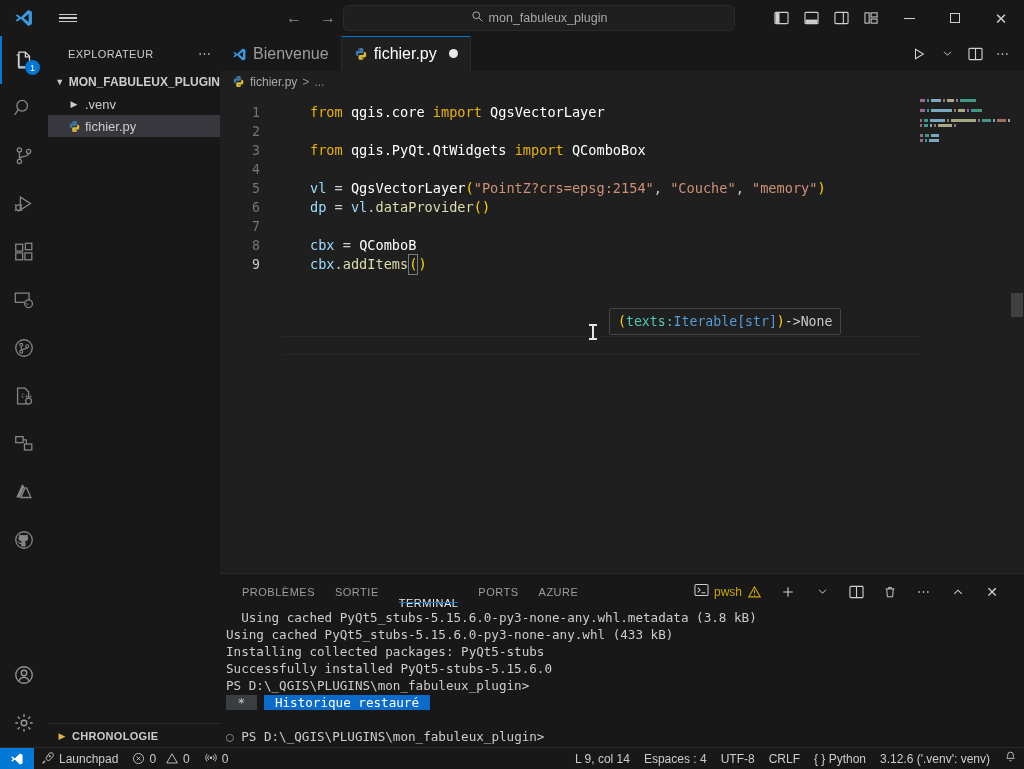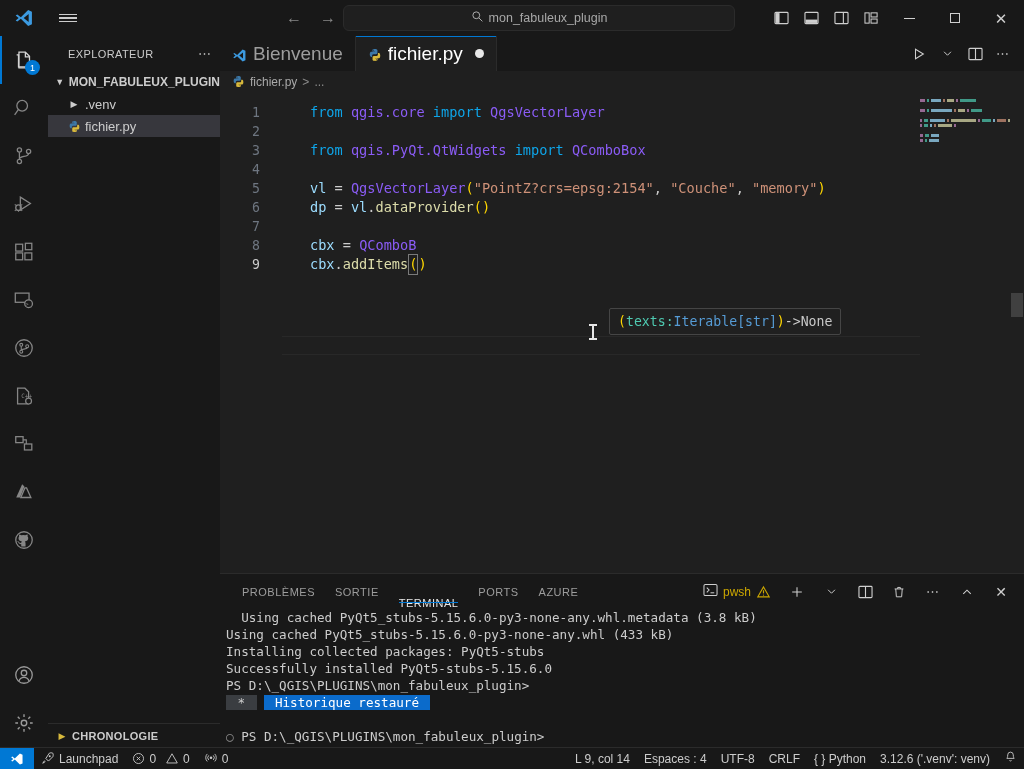--- a/index.html
+++ b/index.html
@@ -84,21 +84,21 @@
     gap: 4px; padding-left: 8px; flex: 0 0 24px;
   }
   .sb-footer .ftxt { font-size: 11px; font-weight: bold; color: #cccccc; letter-spacing: .3px; }
 
   
   .editorcol { flex: 1 1 auto; display: flex; flex-direction: column; min-width: 0; min-height: 0; background: #1f1f1f; }
 
   .tabsrow { height: 35px; background: #181818; display: flex; align-items: stretch; flex: 0 0 35px; position: relative; }
   .tab {
     display: flex; align-items: center; gap: 6px; padding: 0 12px;
-    font-size: 19px; color: #9d9d9d; background: #181818; border-right: 1px solid #2b2b2b;
+    font-size: 16px; color: #9d9d9d; background: #181818; border-right: 1px solid #2b2b2b;
     position: relative;
   }
   .tab.active { background: #1f1f1f; color: #ffffff; }
   .tab.active::before {
     content: ""; position: absolute; left: 0; right: 0; top: 0; height: 1px; background: #0078d4;
   }
   .tab .dirty { width: 9px; height: 9px; border-radius: 50%; background: #e8e8e8; margin-left: 6px; }
   .tabs-actions { margin-left: auto; display: flex; align-items: center; gap: 2px; padding-right: 8px; }
   .tact { width: 26px; height: 35px; display: flex; align-items: center; justify-content: center; }
 
@@ -114,22 +114,22 @@
     font-family: "DejaVu Sans Mono", monospace; font-size: 13.6px; line-height: 19px;
     padding-top: 10px;
   }
   .cline { height: 19px; display: flex; align-items: center; white-space: pre; }
   .lnum {
     width: 40px; text-align: right; padding-right: 22px; color: #6e7681;
     font-family: "DejaVu Sans Mono", monospace; font-size: 13.2px; flex: 0 0 62px;
   }
   .lnum.cur { color: #cccccc; }
   .ctext { padding-left: 28px; }
-  .k-kw    { color: #0ea5e9; }    
-  .k-mod   { color: #8b5cf6; }    
+  .k-kw    { color: #eab308; }    
+  .k-mod   { color: #ffffff; }    
   .k-plain { color: #cccccc; }
   .k-var   { color: #9cdcfe; }
   .k-fn    { color: #dcdcaa; }
   .k-str   { color: #ce9178; }
   .k-paren { color: #ffd700; }
   .k-op    { color: #cccccc; }
   .line-hl { position: absolute; left: 62px; right: 104px; height: 19px; border-top: 1px solid #282828; border-bottom: 1px solid #282828; }
   .cursor-box { display: inline-block; border: 1px solid #7a7a7a; padding: 0 0px; }
 
   
@@ -160,21 +160,21 @@
   .mm-seg { height: 3px; }
   .scroll-deco { position: absolute; right: 0; top: 0; width: 14px; height: 100%; background: #1f1f1f; }
   .overview-mark { position: absolute; right: 1px; width: 12px; height: 24px; background: #404040; }
 
   
   .panel { height: 174px; flex: 0 0 174px; background: #181818; display: flex; flex-direction: column; border-top: 1px solid #2b2b2b; }
   .panel-tabs { height: 35px; display: flex; align-items: center; padding-left: 12px; flex: 0 0 35px; position: relative; }
   .ptab { font-size: 11px; letter-spacing: .5px; color: #9d9d9d; padding: 0 10px; height: 35px; display: flex; align-items: center; position: relative; }
   .ptab.active { color: #e7e7e7; align-items: flex-end; }
   .ptab.active::after { content: ""; position: absolute; left: 10px; right: 10px; bottom: 6px; height: 1px; background: #0078d4; }
-  .panel-actions { margin-left: auto; display: flex; align-items: center; gap: 10px; padding-right: 11px; }
+  .panel-actions { margin-left: auto; display: flex; align-items: center; gap: 10px; padding-right: 20px; }
   .pact { height: 35px; min-width: 24px; display: flex; align-items: center; justify-content: center; }
   .pwsh-chip { display: flex; align-items: center; gap: 5px; padding: 0 4px; }
   .pwsh-label { font-size: 12px; color: #cca700; font-family: "Liberation Sans", sans-serif; }
   .termwrap { flex: 1 1 auto; overflow: hidden; padding-left: 6px; }
   .tline {
     font-family: "DejaVu Sans Mono", monospace; font-size: 12.6px; line-height: 17px;
     color: #cccccc; white-space: pre;
   }
   .hist-badge { background: #3a3d41; color: #cccccc; padding: 0 4px; }
   .hist-sel { background: #0b6bcb; color: #ffffff; padding: 0 3px; }

